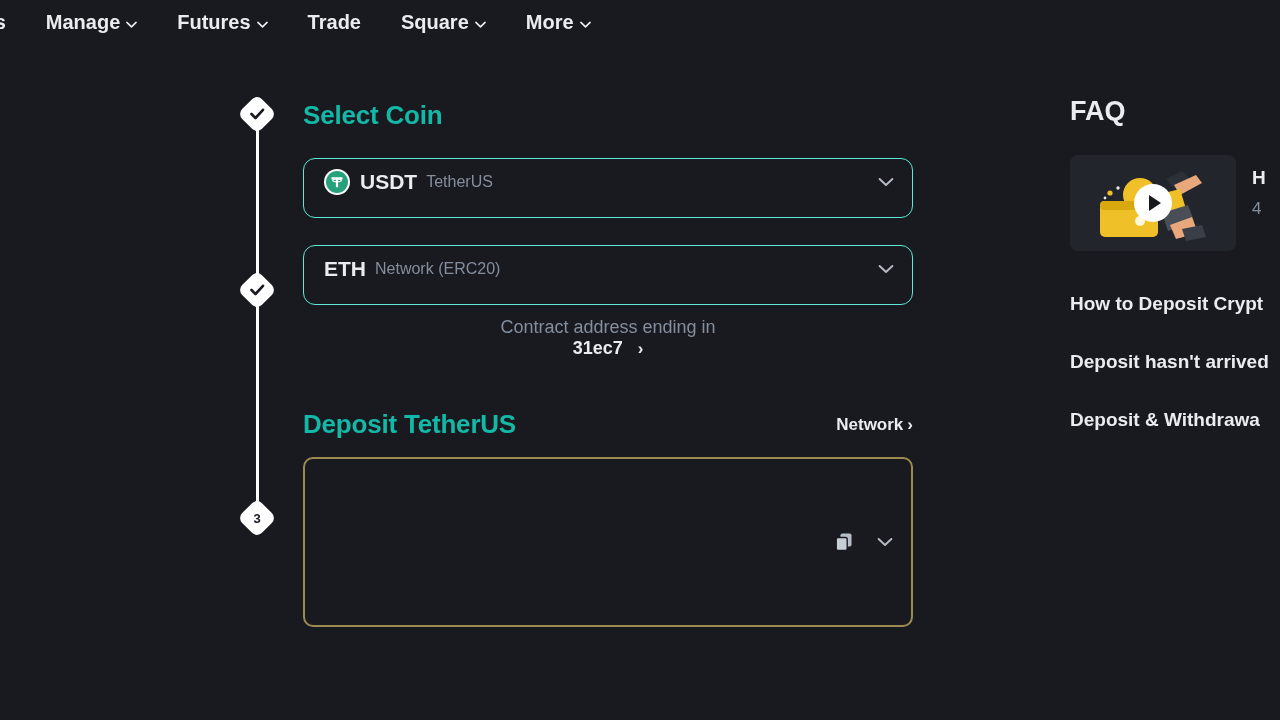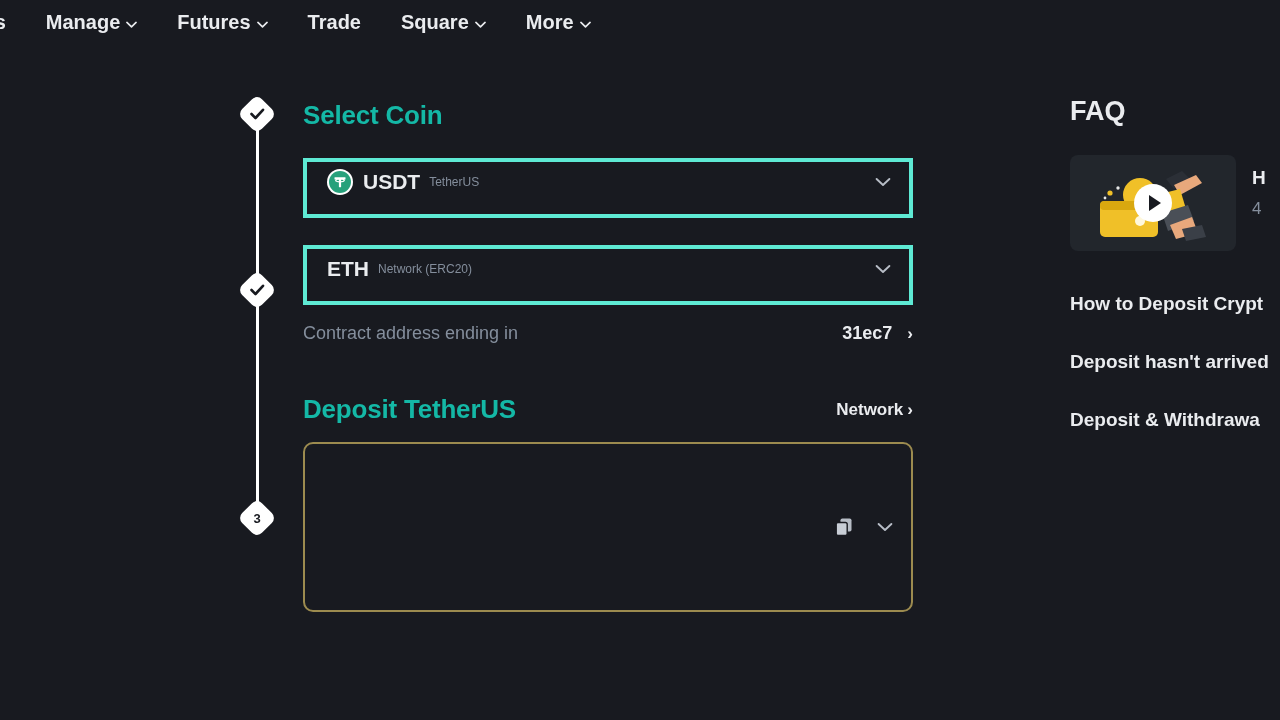--- a/index.html
+++ b/index.html
@@ -58,44 +58,45 @@
     color: #14b8a6; font-size: 26px; font-weight: 700; letter-spacing: -0.2px;
   }
   .sec-head { display: flex; align-items: center; justify-content: space-between; }
   .manage-link {
     display: flex; align-items: center; gap: 4px;
     color: #eaecef; font-size: 17px; font-weight: 700; cursor: pointer;
   }
   .caret-right { font-size: 17px; color: #eaecef; line-height: 1; }
 
   .select-box {
-    height: 60px; border: 4px solid #5eead4; border-radius: 0;
+    height: 60px; border: 1px solid #5eead4; border-radius: 12px;
     background: #181a20; display: flex; align-items: center;
     padding: 0 18px 12px 20px; cursor: pointer;
   }
   .coin-icon {
     width: 26px; height: 26px; border-radius: 50%;
     background: #ffffff; display: flex; align-items: center; justify-content: center;
     margin-right: 10px; flex: none;
   }
   .coin-icon .ring {
     width: 22px; height: 22px; border-radius: 50%;
     background: #26a17b; display: flex; align-items: center; justify-content: center;
   }
   .coin-icon .ring svg { display: block; }
 
   .sym { color: #eaecef; font-size: 21px; font-weight: 700; }
-  .sym-sub { color: #848e9c; font-size: 12px; font-weight: 400; margin-left: 9px; }
+  .sym-sub { color: #848e9c; font-size: 16px; font-weight: 400; margin-left: 9px; }
   .grow { flex: 1 1 auto; }
   .chev-lg { width: 16px; height: 10px; flex: none; }
   .chev-lg svg { display: block; }
 
   .contract-row {
     display: flex; align-items: center; justify-content: space-between;
-    margin-top: 18px;
+    margin-top: 12px;
+    flex-direction: column;
   }
   .contract-label { color: #848e9c; font-size: 18px; }
   .contract-val {
     display: flex; align-items: center; gap: 15px;
     color: #eaecef; font-size: 18px; font-weight: 700; cursor: pointer; text-align: right;
   }
 
   
   .addr-box {
     margin-top: 17px; height: 170px;

